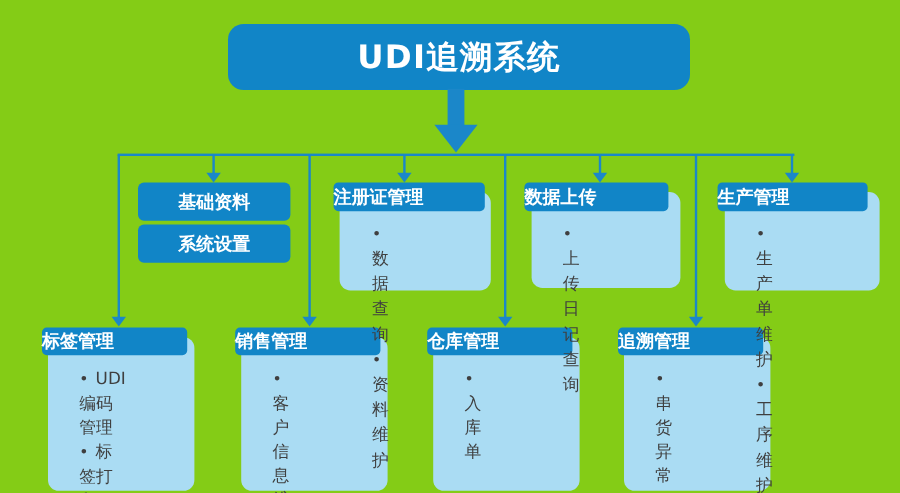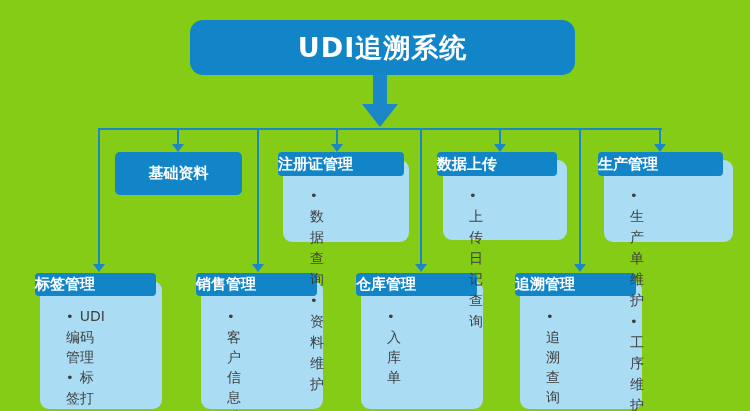--- a/index.html
+++ b/index.html
@@ -35,21 +35,21 @@
 
   
   .group{position:absolute;}
   .g-header{position:absolute;left:0;top:0;z-index:2;background:var(--blue);border-radius:4px;
     display:flex;align-items:center;color:#fff;font-weight:bold;font-size:15px;}
   .g-panel{position:absolute;z-index:1;background:var(--panel);border-radius:9px;}
   .g-items{position:absolute;z-index:3;list-style:none;font-size:14px;line-height:20px;color:var(--itemtext);}
   .g-items li::before{content:"\2022";margin-right:6px;font-size:13px;}
 
   
-  .blue-btn{position:absolute;width:127px;height:43px;background:var(--blue);border-radius:5px;
+  .blue-btn{position:absolute;width:127px;height:32px;background:var(--blue);border-radius:5px;
     display:flex;align-items:center;justify-content:center;color:#fff;font-weight:bold;font-size:15px;}
 
   
   #g-register{left:278px;top:152px;}
   #g-register .g-header{width:126px;height:24px;}
   #g-register .g-panel{left:5px;top:8px;width:126px;height:82px;}
   #g-upload{left:437px;top:152px;}
   #g-upload .g-header{width:120px;height:24px;}
   #g-upload .g-panel{left:6px;top:8px;width:124px;height:80px;}
   #g-production{left:598px;top:152px;}
@@ -94,20 +94,23 @@
   <div class="arrowhead ah-l" style="left:93px;"></div>
   <div class="vline drop-l" style="left:257px;"></div>
   <div class="arrowhead ah-l" style="left:252px;"></div>
   <div class="vline drop-l" style="left:420px;"></div>
   <div class="arrowhead ah-l" style="left:415px;"></div>
   <div class="vline drop-l" style="left:579px;"></div>
   <div class="arrowhead ah-l" style="left:574px;"></div>
 
   <div class="blue-btn" style="left:115px;top:152px;">
     <span>基础资料</span>
+  </div>
+  <div class="blue-btn" style="left:115px;top:187px;">
+    <span>系统设置</span>
   </div>
 
   <div class="group row1" id="g-register">
     <div class="g-panel"></div>
     <div class="g-header">
       <span>注册证管理</span>
     </div>
     <ul class="g-items">
       <li>数据查询</li>
       <li>资料维护</li>
@@ -169,19 +172,18 @@
 
     </ul>
   </div>
 
   <div class="group row2" id="g-trace">
     <div class="g-panel"></div>
     <div class="g-header">
       <span>追溯管理</span>
     </div>
     <ul class="g-items">
-      <li>追溯查询</li>
       <li>串货异常</li>
 
     </ul>
   </div>
 
 </div>
 
 </body></html>

